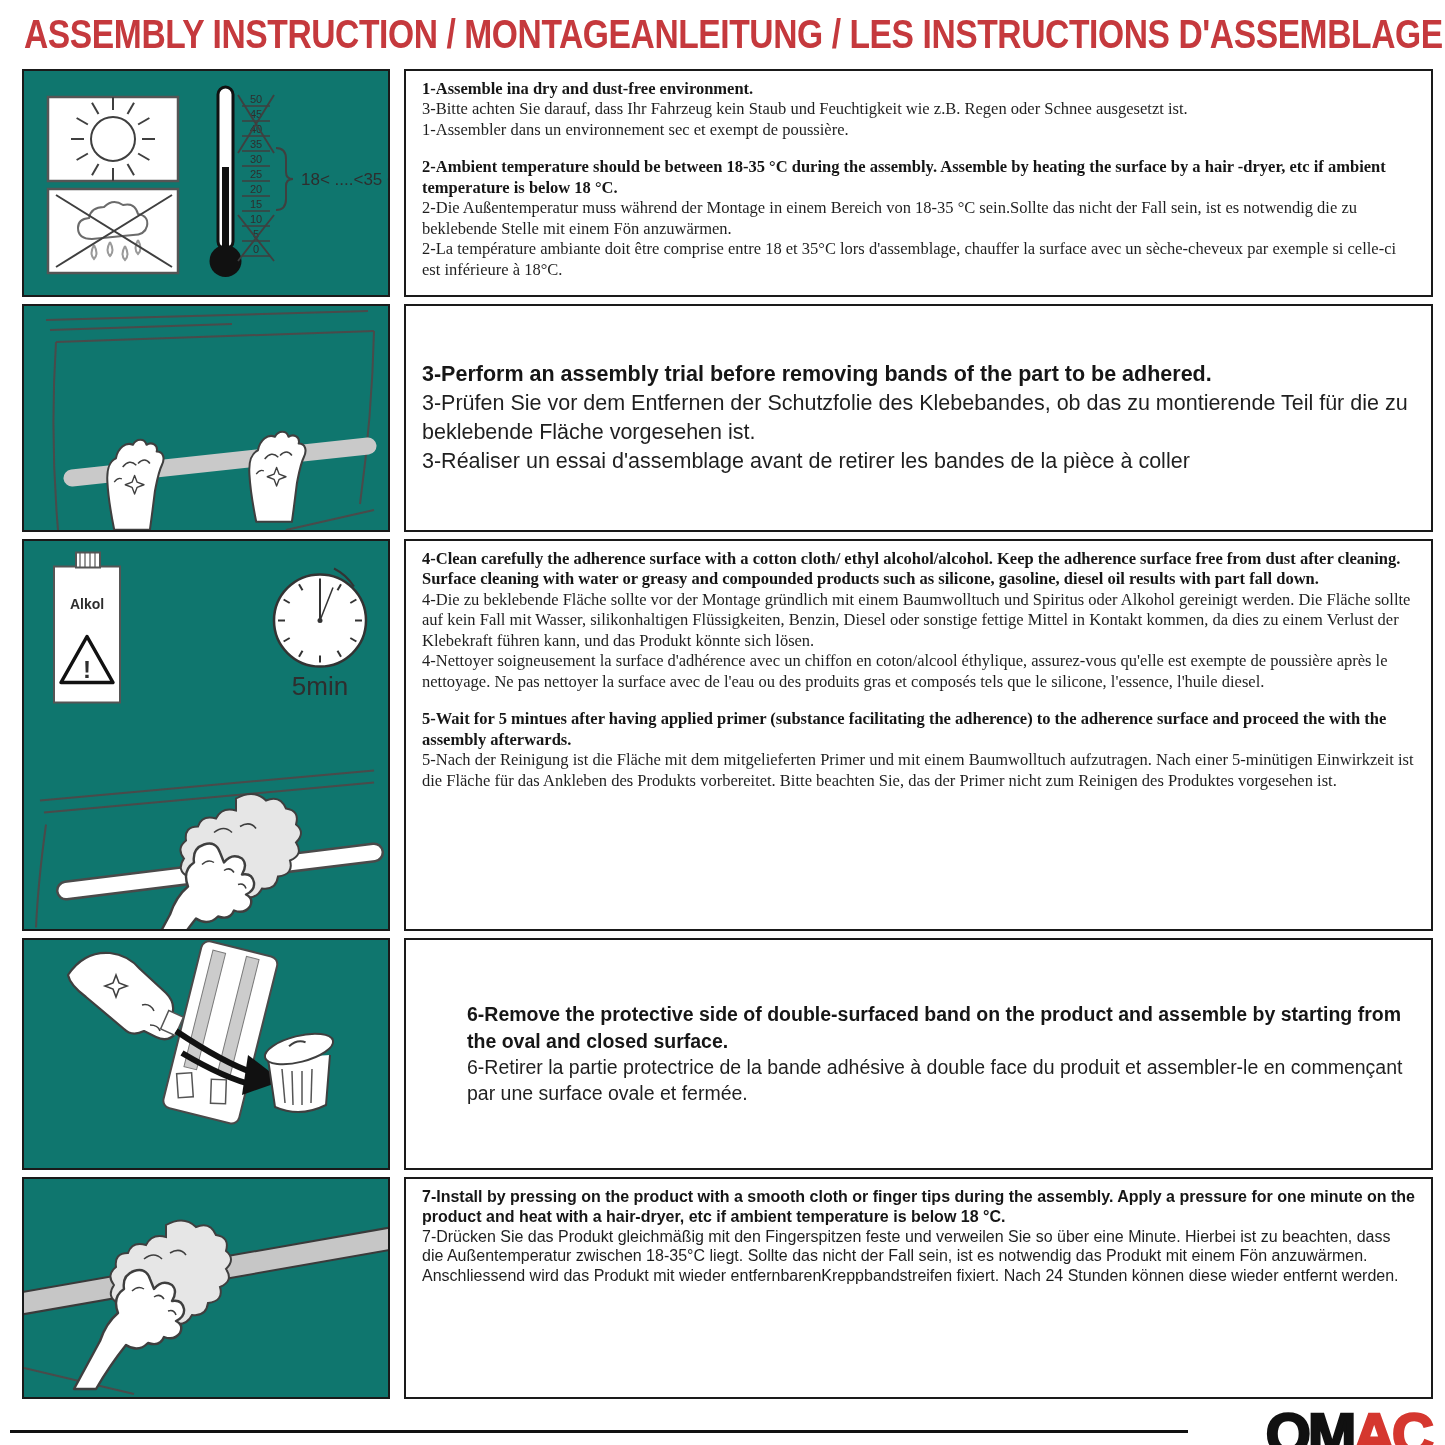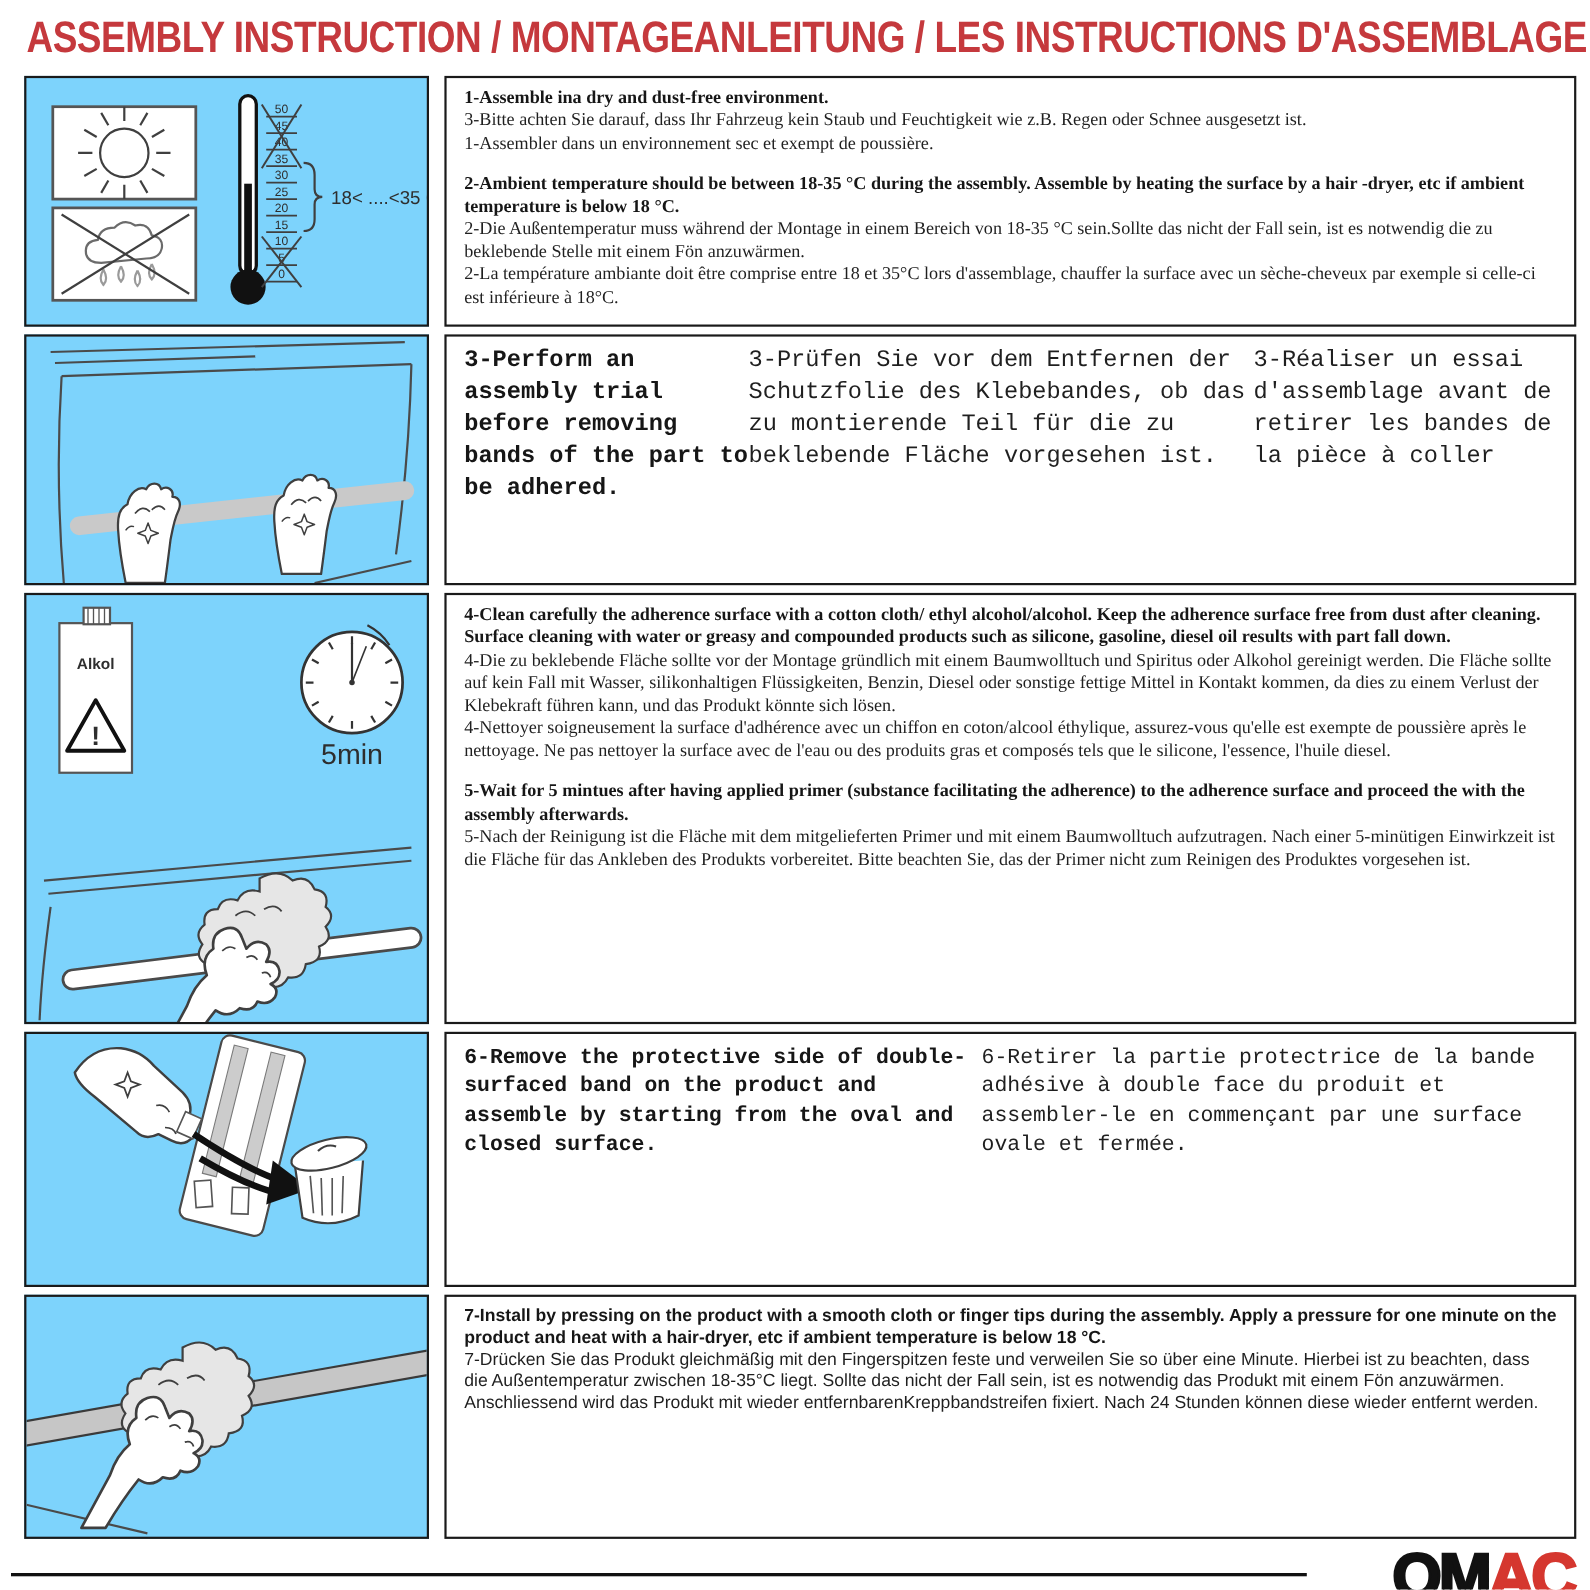--- a/index.html
+++ b/index.html
@@ -3,29 +3,29 @@
 <meta charset="utf-8">
 <style>
   * { box-sizing: border-box; margin: 0; padding: 0; }
   html,body { width:1445px; height:1445px; background:#fff; overflow:hidden;
     font-family:"Liberation Sans", sans-serif; }
   .page { padding: 8px 12px 0 22px; position:relative; }
   .title { color:#C5393D; font-weight:bold; font-size:40px; white-space:nowrap;
     letter-spacing:-0.5px; transform:scaleX(0.84); transform-origin:left center;
     margin:4px 0 12px 2px; }
   .row { display:flex; gap:14px; margin-bottom:7px; align-items:stretch; }
-  .illus { width:368px; flex:none; border:2.5px solid #1a1a1a; background:#7dd3fc; overflow:hidden; }
+  .illus { width:368px; flex:none; border:2.5px solid #1a1a1a; background:#0f766e; overflow:hidden; }
   .illus svg { display:block; width:100%; height:100%; }
   .text { flex:1; border:2.5px solid #1a1a1a; background:#fff; padding:8px 16px; color:#1f1f1f; }
-  .text.center { display:flex; flex-direction:row; justify-content:center;font-family:Liberation Mono, monospace; }
+  .text.center { display:flex; flex-direction:column; justify-content:center; }
   .h1 { height:228px; } .h2 { height:228px; } .h3 { height:392px; } .h4 { height:232px; } .h5 { height:222px; }
   .t-sm p { font-size:16.5px; line-height:1.24;font-family:Liberation Serif, serif; }
   .t-xs p { font-size:16px;   line-height:1.24; }
   .t-lg p { font-size:21.5px; line-height:1.35; }
-  .t-md p { font-size:19.5px; line-height:1.35; }
+  .t-md p { font-size:19.5px; line-height:1.35;margin-left:45px; }
   p.b { font-weight:bold; color:#161616; }
   .spacer { height:17px; }
   svg text { font-family:"Liberation Sans", sans-serif; fill:#2e2e2e; }
   .footer { position:relative; height:52px; margin-top:2px; }
   .footer-line { position:absolute; left:-12px; top:24px; width:1178px; height:3px; background:#111; }
   .logo { position:absolute; right:2px; top:-6px; font-weight:bold; font-size:58px;
     letter-spacing:-3px; white-space:nowrap; }
   .logo .lb { color:#111; -webkit-text-stroke:2.5px #111; }
   .logo .lr { color:#D5372F; -webkit-text-stroke:2.5px #D5372F; }
 </style>

